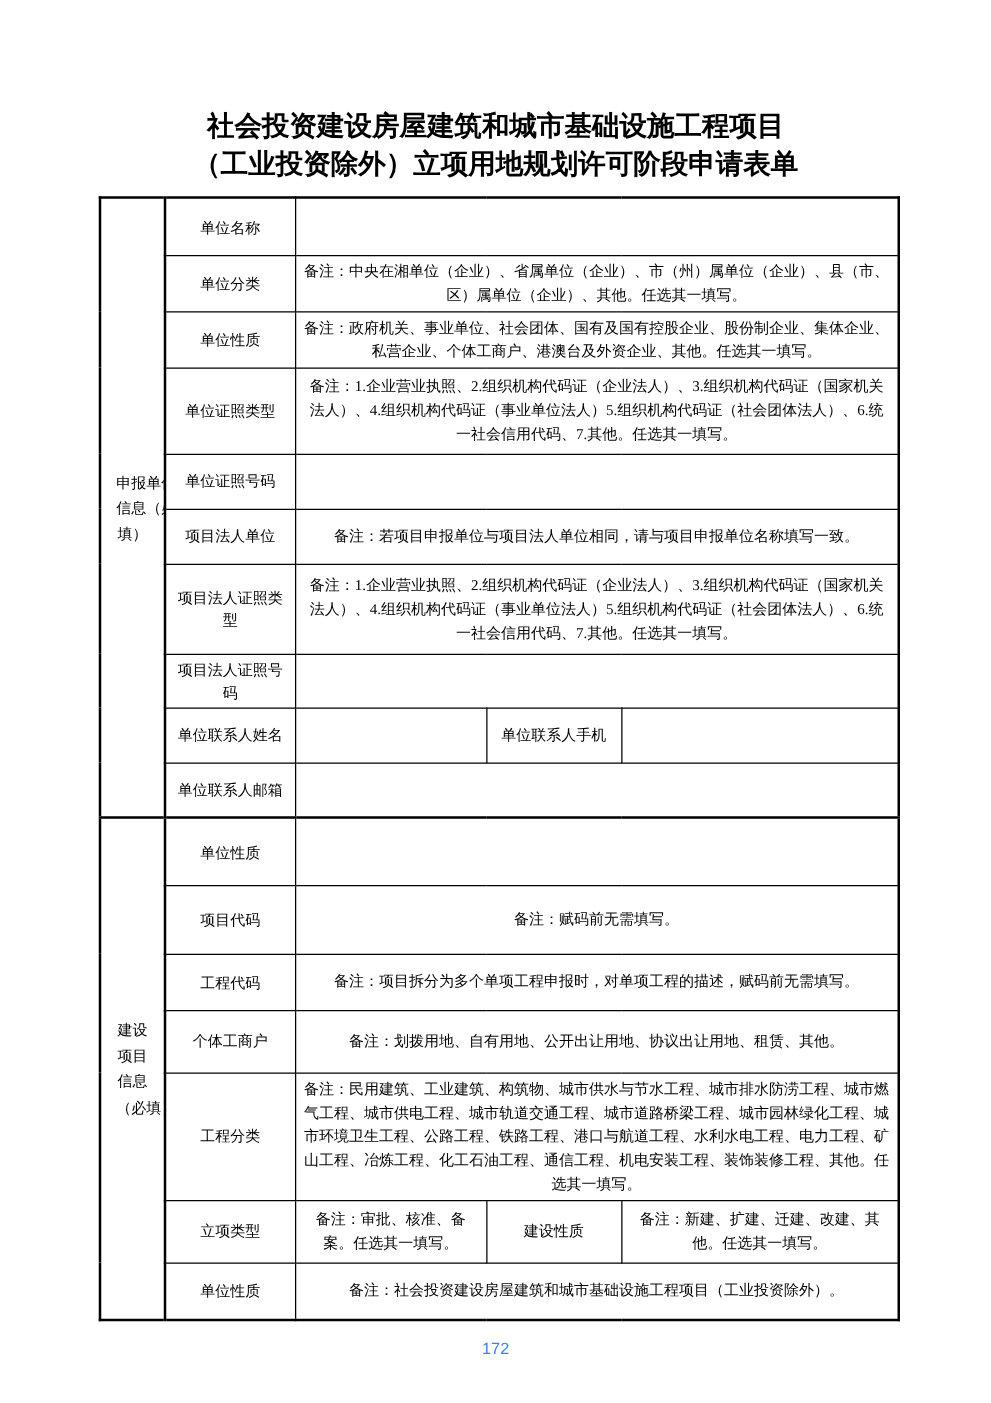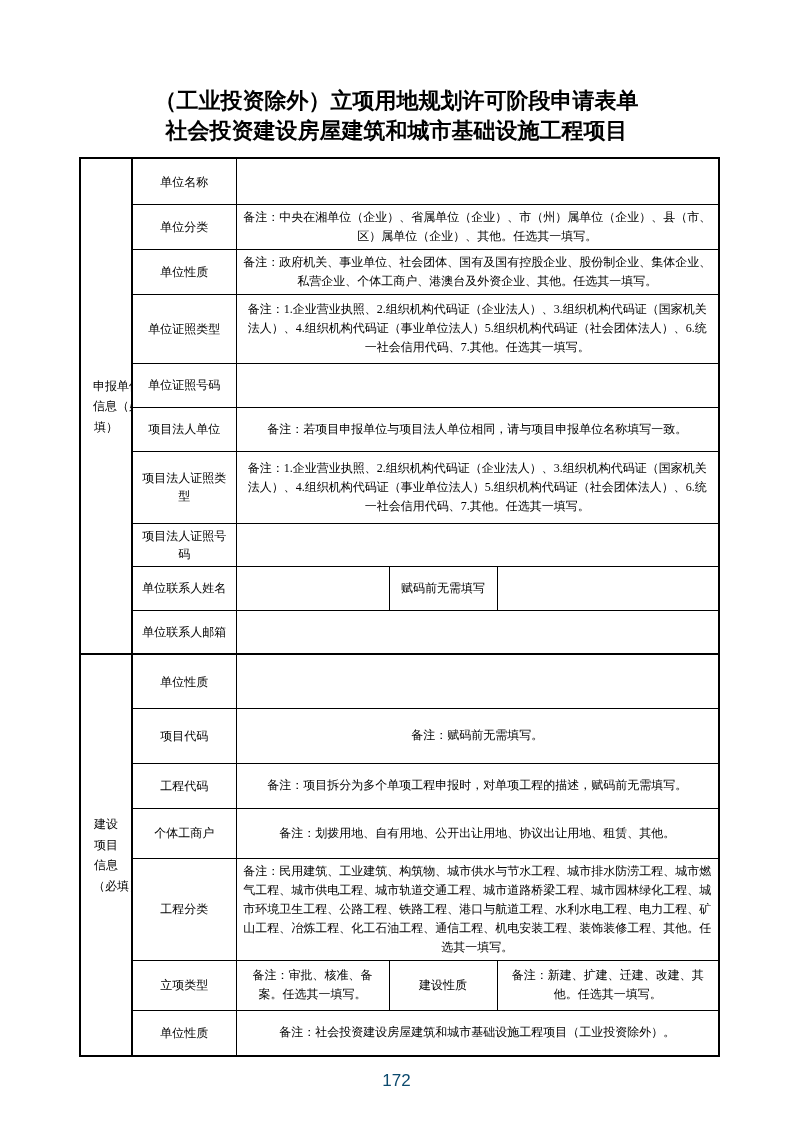--- a/index.html
+++ b/index.html
@@ -57,33 +57,33 @@
   td.note {
     text-align: center;
     vertical-align: middle;
     padding: 3px 6px;
     line-height: 1.58;
   }
   tr.sec2-start td { border-top: 2px solid #000000; }
   .pageno {
     margin-top: 14px;
     text-align: center;
-    font-size: 17px;
+    font-size: 13px;
     font-family: "Liberation Sans", "DejaVu Sans", sans-serif;
-    color: #0c4a6e;
+    color: #3b82f6;
   }
 </style>
 </head>
 <body>
 
 <div class="page">
 
   <h1 class="title">
+    <span>社会投资建设房屋建筑和城市基础设施工程项目</span>
     <span>（工业投资除外）立项用地规划许可阶段申请表单</span>
-    <span>社会投资建设房屋建筑和城市基础设施工程项目</span>
   </h1>
 
   <table class="form">
     <colgroup>
       <col style="width:52px">
       <col style="width:104px">
       <col style="width:153px">
       <col style="width:108px">
       <col style="width:222px">
     </colgroup>
@@ -122,21 +122,21 @@
         <td class="lbl">项目法人证照类型</td>
         <td class="note" colspan="3">备注：1.企业营业执照、2.组织机构代码证（企业法人）、3.组织机构代码证（国家机关法人）、4.组织机构代码证（事业单位法人）5.组织机构代码证（社会团体法人）、6.统一社会信用代码、7.其他。任选其一填写。</td>
       </tr>
       <tr style="height:43px">
         <td class="lbl">项目法人证照号码</td>
         <td class="note" colspan="3"></td>
       </tr>
       <tr style="height:44px">
         <td class="lbl">单位联系人姓名</td>
         <td class="note"></td>
-        <td class="lbl">赋码前无需填写</td>
+        <td class="lbl">单位联系人手机</td>
         <td class="note"></td>
       </tr>
       <tr style="height:44px">
         <td class="lbl">单位联系人邮箱</td>
         <td class="note" colspan="3"></td>
       </tr>
 
       <tr class="sec2-start" style="height:54px">
         <td class="sec" rowspan="7">
           <span class="sec-line">建设</span>

